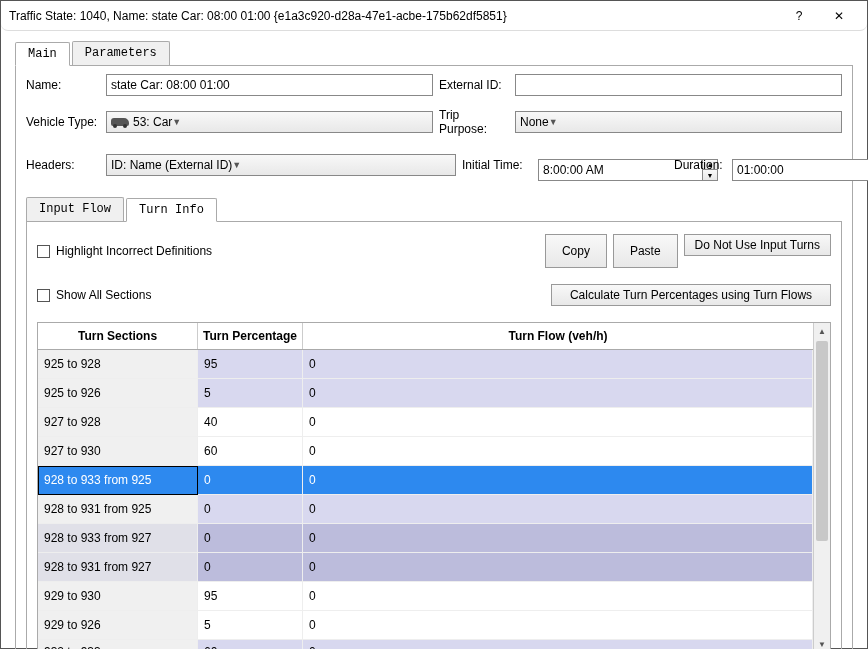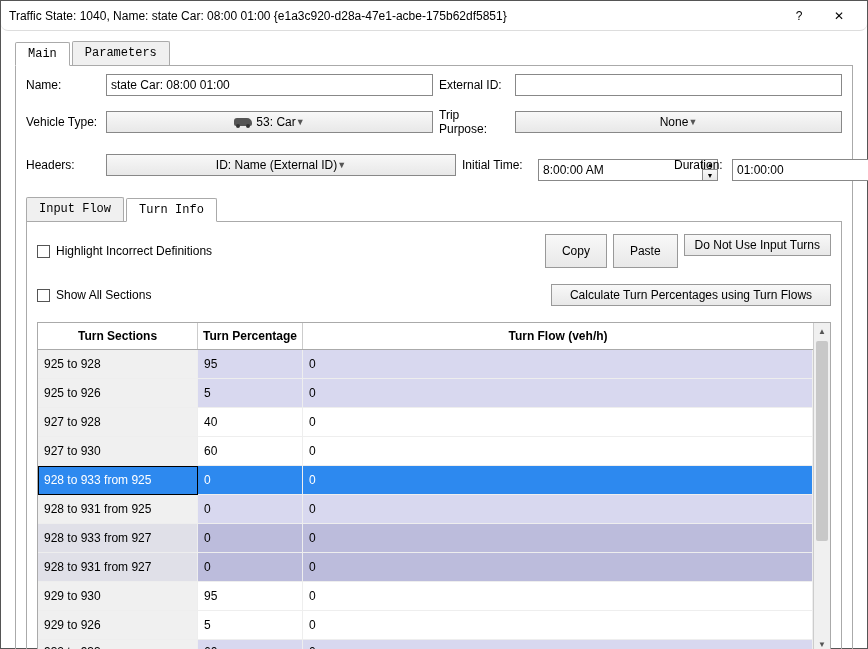--- a/index.html
+++ b/index.html
@@ -10,21 +10,21 @@
   .titlebar-btn { width: 40px; height: 30px; display: flex; align-items: center; justify-content: center; cursor: pointer; }
   .content { flex: 1; padding: 10px 14px; display: flex; flex-direction: column; }
   .tabs-outer { position: relative; }
   .tab-strip { display: flex; position: relative; z-index: 2; }
   .tab { padding: 4px 12px; border: 1px solid #aaa; border-bottom: none; margin-right: 2px; background: #f0f0f0; cursor: pointer; border-radius: 2px 2px 0 0; font-family: Liberation Mono, monospace; }
   .tab.active { background: #fff; border-bottom: 1px solid #fff; position: relative; top: 1px; }
   .tab-body { border: 1px solid #aaa; padding: 8px 10px; flex: 1; display: flex; flex-direction: column; gap: 12px; }
   .form-row { display: flex; align-items: center; gap: 6px; }
   .label { width: 74px; }
   .input, .select { height: 22px; border: 1px solid #888; padding: 0 4px; background: #fff; }
-  .select { display: flex; align-items: center; justify-content: center; background: linear-gradient(#f8f8f8,#e8e8e8); }
+  .select { display: flex; align-items: center; justify-content: flex-start; background: linear-gradient(#f8f8f8,#e8e8e8); }
   .caret { font-size: 9px; color: #555; }
   .spinner-wrap { display:flex;margin-top:11px; }
   .spinner-wrap .input { flex:1; border-right:none; }
   .spin-btns { display:flex; flex-direction:column; border:1px solid #888; }
   .spin-btns div { width:14px; height:10px; display:flex; align-items:center; justify-content:center; font-size:7px; background:linear-gradient(#f8f8f8,#e8e8e8); cursor:pointer; }
   .spin-btns div:first-child { border-bottom:1px solid #888; }
   .inner-tabs { margin-top: 4px; }
   .actions-row { display: flex; align-items: center; justify-content: space-between; margin-top: 4px; }
   .btn { height: 22px; padding: 0 10px; border: 1px solid #999; background: linear-gradient(#f8f8f8,#e8e8e8); cursor: pointer; display: inline-flex; align-items: center; justify-content: center; }
   .btn-wide { padding: 16px 16px; }

